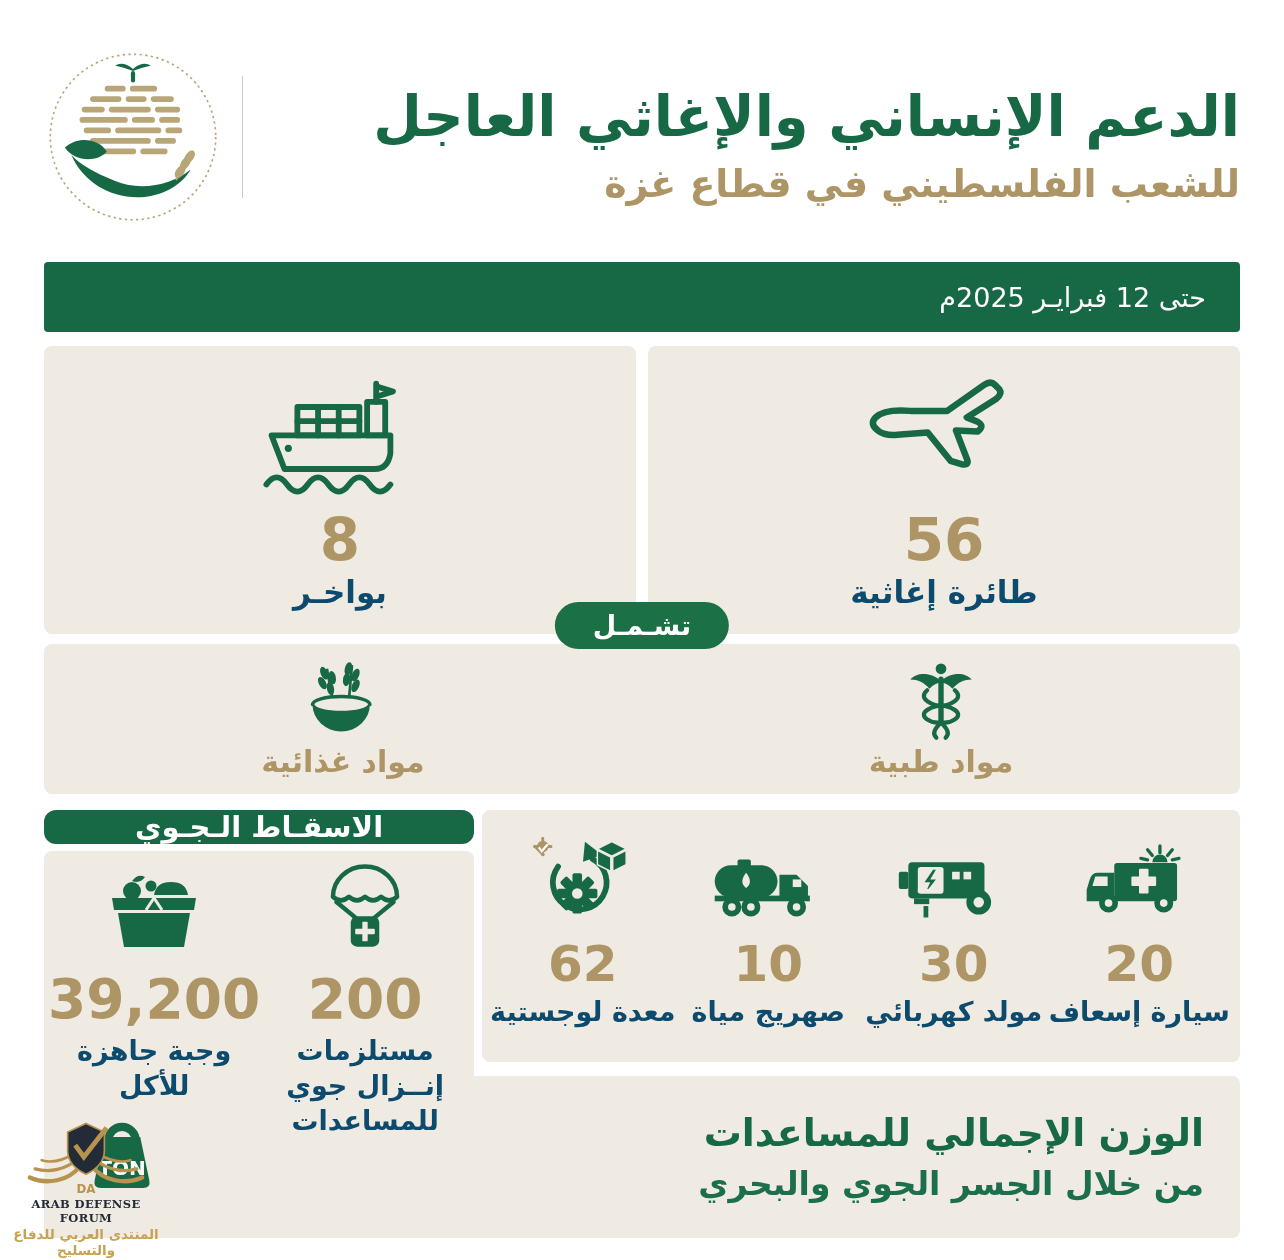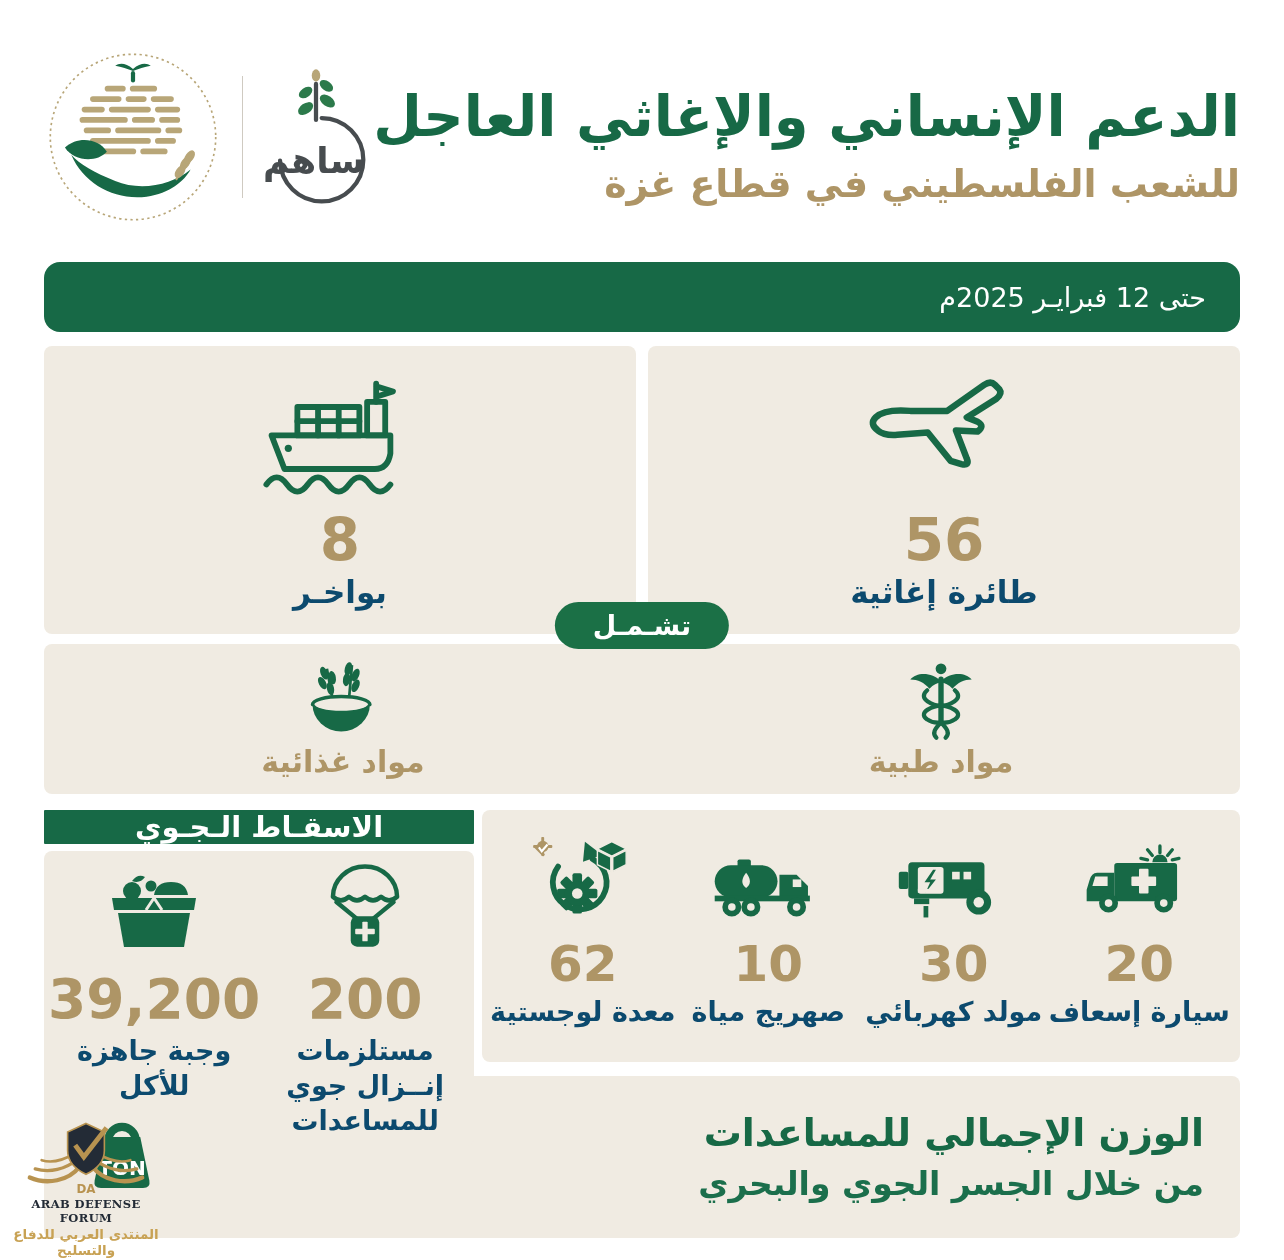--- a/index.html
+++ b/index.html
@@ -10,21 +10,21 @@
   
   .header{box-sizing:border-box;height:262px;padding-top:48px;display:flex;
           justify-content:space-between;align-items:flex-start;}
   .title{text-align:right;padding-top:28px;line-height:1.45;}
   .title .l1{color:#176946;font-size:56px;font-weight:bold;}
   .title .l2{color:#ae9566;font-size:38px;font-weight:bold;}
   .logos{display:flex;direction:ltr;align-items:center;gap:20px;}
   .logo-divider{width:1px;height:122px;background:#cfcac1;}
 
   
-  .date-bar{height:70px;background:#176946;border-radius:16px;display:flex;align-items:center;
+  .date-bar{height:70px;background:#176946;border-radius:4px;display:flex;align-items:center;
             padding:0 34px;color:#ffffff;font-size:27px;font-weight:500;}
 
   
   .panel{background:#f0ebe2;border-radius:8px;}
 
   .transport-row{display:flex;gap:12px;margin-top:14px;}
   .tcard{flex:1;height:288px;display:flex;flex-direction:column;align-items:center;
          justify-content:center;gap:4px;box-sizing:border-box;}
   .icon-box{display:flex;align-items:center;justify-content:center;}
   .tcard .icon-box{height:136px;}
@@ -38,21 +38,21 @@
   .badge{position:absolute;top:-42px;left:50%;transform:translateX(-50%);background:#1b7046;
          color:#fff;font-size:27px;font-weight:bold;padding:8px 38px;border-radius:30px;z-index:3;}
   .includes-panel{height:150px;display:flex;align-items:flex-start;box-sizing:border-box;padding-top:14px;}
   .inc-item{flex:1;display:flex;flex-direction:column;align-items:center;}
   .inc-item .icon-box{height:86px;align-items:flex-end;}
   .tlabel{color:#ae9566;font-size:30px;font-weight:bold;}
 
   
   .middle-row{display:flex;gap:8px;margin-top:16px;align-items:stretch;height:252px;}
   .airdrop{width:430px;display:flex;flex-direction:column;}
-  .airdrop-header{height:44px;background:#176946;border-radius:1px;color:#fff;display:flex;
+  .airdrop-header{height:44px;background:#176946;border-radius:12px;color:#fff;display:flex;
                   align-items:center;justify-content:center;font-size:29px;font-weight:bold;}
   .airdrop-panel{margin-top:7px;flex:1;display:flex;box-sizing:border-box;padding:14px 4px 8px;}
   .stats-panel{flex:1;display:flex;box-sizing:border-box;padding:22px 8px 8px;}
   .stat{flex:1;display:flex;flex-direction:column;align-items:center;}
   .stat .icon-box{height:96px;align-items:flex-end;}
   .stat .num{font-size:50px;margin-top:10px;}
   .stat .glabel{font-size:27px;text-align:center;line-height:1.25;margin-top:4px;}
   .airdrop-panel .num{font-size:55px;}
 
   
@@ -119,34 +119,20 @@
             <g stroke="#b8a678" stroke-width="2" fill="#b8a678">
               <path d="M126,126 L142,104" fill="none"></path>
               <ellipse cx="135" cy="110" rx="3" ry="6" transform="rotate(35 135 110)"></ellipse>
               <ellipse cx="130" cy="118" rx="3" ry="6" transform="rotate(35 130 118)"></ellipse>
               <ellipse cx="139" cy="104" rx="3" ry="6" transform="rotate(35 139 104)"></ellipse>
             </g>
           </svg>
         </span>
         <span class="logo-divider"></span>
 
-        <span>
-          <svg width="106" height="142" viewBox="0 0 112 148">
-            <circle cx="62" cy="98" r="44" fill="none" stroke="#474c4f" stroke-width="4.5" stroke-dasharray="206 70" transform="rotate(-90 62 98)" stroke-linecap="round"></circle>
-            <path d="M56,56 L56,18" stroke="#474c4f" stroke-width="4.5" stroke-linecap="round" fill="none"></path>
-            <g fill="#2c7a4b">
-              <ellipse cx="45" cy="44" rx="9" ry="5.5" transform="rotate(-35 45 44)"></ellipse>
-              <ellipse cx="68" cy="36" rx="9" ry="5.5" transform="rotate(35 68 36)"></ellipse>
-              <ellipse cx="45" cy="27" rx="8" ry="5" transform="rotate(-35 45 27)"></ellipse>
-              <ellipse cx="67" cy="20" rx="8" ry="5" transform="rotate(35 67 20)"></ellipse>
-            </g>
-            <ellipse cx="56" cy="9" rx="4.5" ry="6.5" fill="#b8a678"></ellipse>
-            <text x="54" y="112" text-anchor="middle" font-size="38" font-weight="bold" fill="#474c4f">ساهم</text>
-          </svg>
-        </span>
       </div>
     </div>
 
     <div class="date-bar">
       <span>حتى 12 فبرايـر 2025م</span>
     </div>
 
     <div class="transport-row">
       <div class="panel tcard">
         <div class="icon-box">

